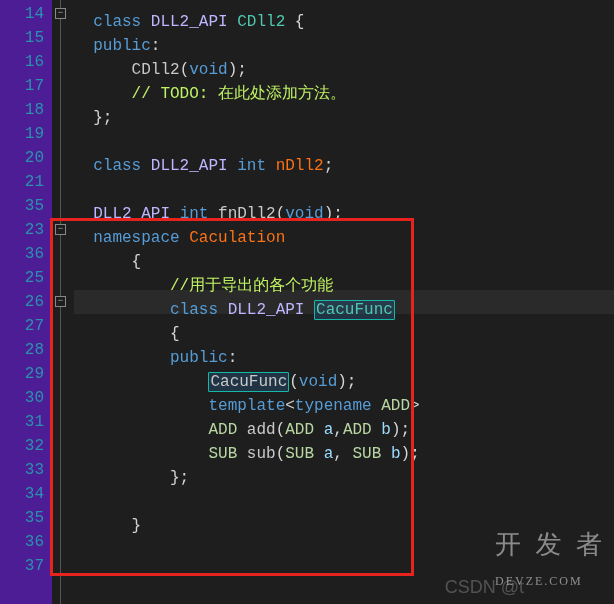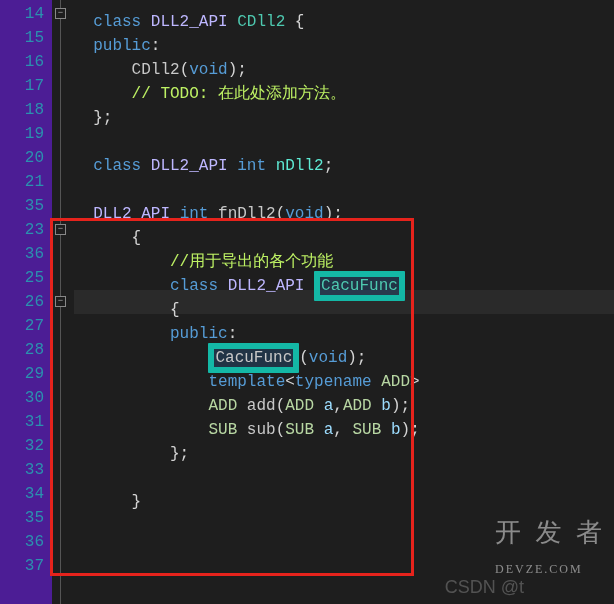--- a/index.html
+++ b/index.html
@@ -61,27 +61,27 @@
   .line {
     height: 24px;
     line-height: 24px;
     white-space: pre;
     position: relative;
   }
   .kw { color: #569cd6; }
   .macro { color: #beb7ff; }
   .type { color: #4ec9b0; }
   .typeid { color: #b8d7a3; }
-  .str-ident { color: #5eead4; }
+  .str-ident { color: #f97316; }
   .comment { color: #bef264; }
   .punc { color: #d4d4d4; }
   .func { color: #c8c8c8; }
   .param { color: #9cdcfe; }
   .highlight-box {
-    border: 6px solid #14b8a6;
+    border: 1px solid #14b8a6;
     background: rgba(38,79,120,0.45);
     padding: 0 1px;
     border-radius: 1px;
   }
   .current-line-bg {
     position: absolute;
     left: 0; right: 0;
     height: 24px;
     background: #2a2a2a;
     z-index: 0;
@@ -93,21 +93,21 @@
     left: 50px;
     top: 218px;
     width: 364px;
     height: 358px;
     z-index: 5;
     pointer-events: none;
   }
   .watermark1 {
     position: absolute;
     right: 8px;
-    bottom: 24px;
+    bottom: 12px;
     font-family: "SimSun", serif;
     font-size: 26px;
     color: rgba(230,230,230,0.55);
     letter-spacing: 4px;
     z-index: 10;
     pointer-events: none;
   }
   .watermark1 .eng { font-family: Georgia, serif; font-size: 12px; letter-spacing: 2px; }
   .watermark2 {
     position: absolute;
@@ -160,20 +160,21 @@
       <div class="current-line-bg" style="top: 290px;"></div>
       <div class="line"><span>  </span><span class="kw">class </span><span class="macro">DLL2_API</span><span class="punc"> </span><span class="type">CDll2</span><span class="punc"> {</span></div>
       <div class="line"><span>  </span><span class="kw">public</span><span class="punc">:</span></div>
       <div class="line"><span>  </span><span class="punc">    </span><span class="func">CDll2</span><span class="punc">(</span><span class="kw">void</span><span class="punc">);</span></div>
       <div class="line"><span>  </span><span class="punc">    </span><span class="comment">// TODO: 在此处添加方法。</span></div>
       <div class="line"><span>  </span><span class="punc">};</span></div>
       <div class="line"><span>  </span></div>
       <div class="line"><span>  </span><span class="kw">class </span><span class="macro">DLL2_API</span><span class="punc"> </span><span class="kw">int </span><span class="str-ident">nDll2</span><span class="punc">;</span></div>
       <div class="line"><span>  </span></div>
       <div class="line"><span>  </span><span class="macro">DLL2_API</span><span class="punc"> </span><span class="kw">int </span><span class="func">fnDll2</span><span class="punc">(</span><span class="kw">void</span><span class="punc">);</span></div>
+      <div class="line"><span>  </span><span class="kw">namespace </span><span class="str-ident">Caculation</span></div>
       <div class="line"><span>      </span><span class="punc">{</span></div>
       <div class="line"><span>      </span><span class="punc">    </span><span class="comment">//用于导出的各个功能</span></div>
       <div class="line"><span>      </span><span class="punc">    </span><span class="kw">class </span><span class="macro">DLL2_API</span><span class="punc"> </span><span class="type highlight-box">CacuFunc</span></div>
       <div class="line"><span>      </span><span class="punc">    {</span></div>
       <div class="line"><span>      </span><span class="punc">    </span><span class="kw">public</span><span class="punc">:</span></div>
       <div class="line"><span>      </span><span class="punc">        </span><span class="func highlight-box">CacuFunc</span><span class="punc">(</span><span class="kw">void</span><span class="punc">);</span></div>
       <div class="line"><span>      </span><span class="punc">        </span><span class="kw">template</span><span class="punc">&lt;</span><span class="kw">typename</span><span class="punc"> </span><span class="typeid">ADD</span><span class="punc">&gt;</span></div>
       <div class="line"><span>      </span><span class="punc">        </span><span class="typeid">ADD</span><span class="punc"> </span><span class="func">add</span><span class="punc">(</span><span class="typeid">ADD</span><span class="punc"> </span><span class="param">a</span><span class="punc">,</span><span class="typeid">ADD</span><span class="punc"> </span><span class="param">b</span><span class="punc">);</span></div>
       <div class="line"><span>      </span><span class="punc">        </span><span class="typeid">SUB</span><span class="punc"> </span><span class="func">sub</span><span class="punc">(</span><span class="typeid">SUB</span><span class="punc"> </span><span class="param">a</span><span class="punc">, </span><span class="typeid">SUB</span><span class="punc"> </span><span class="param">b</span><span class="punc">);</span></div>
       <div class="line"><span>      </span><span class="punc">    };</span></div>

